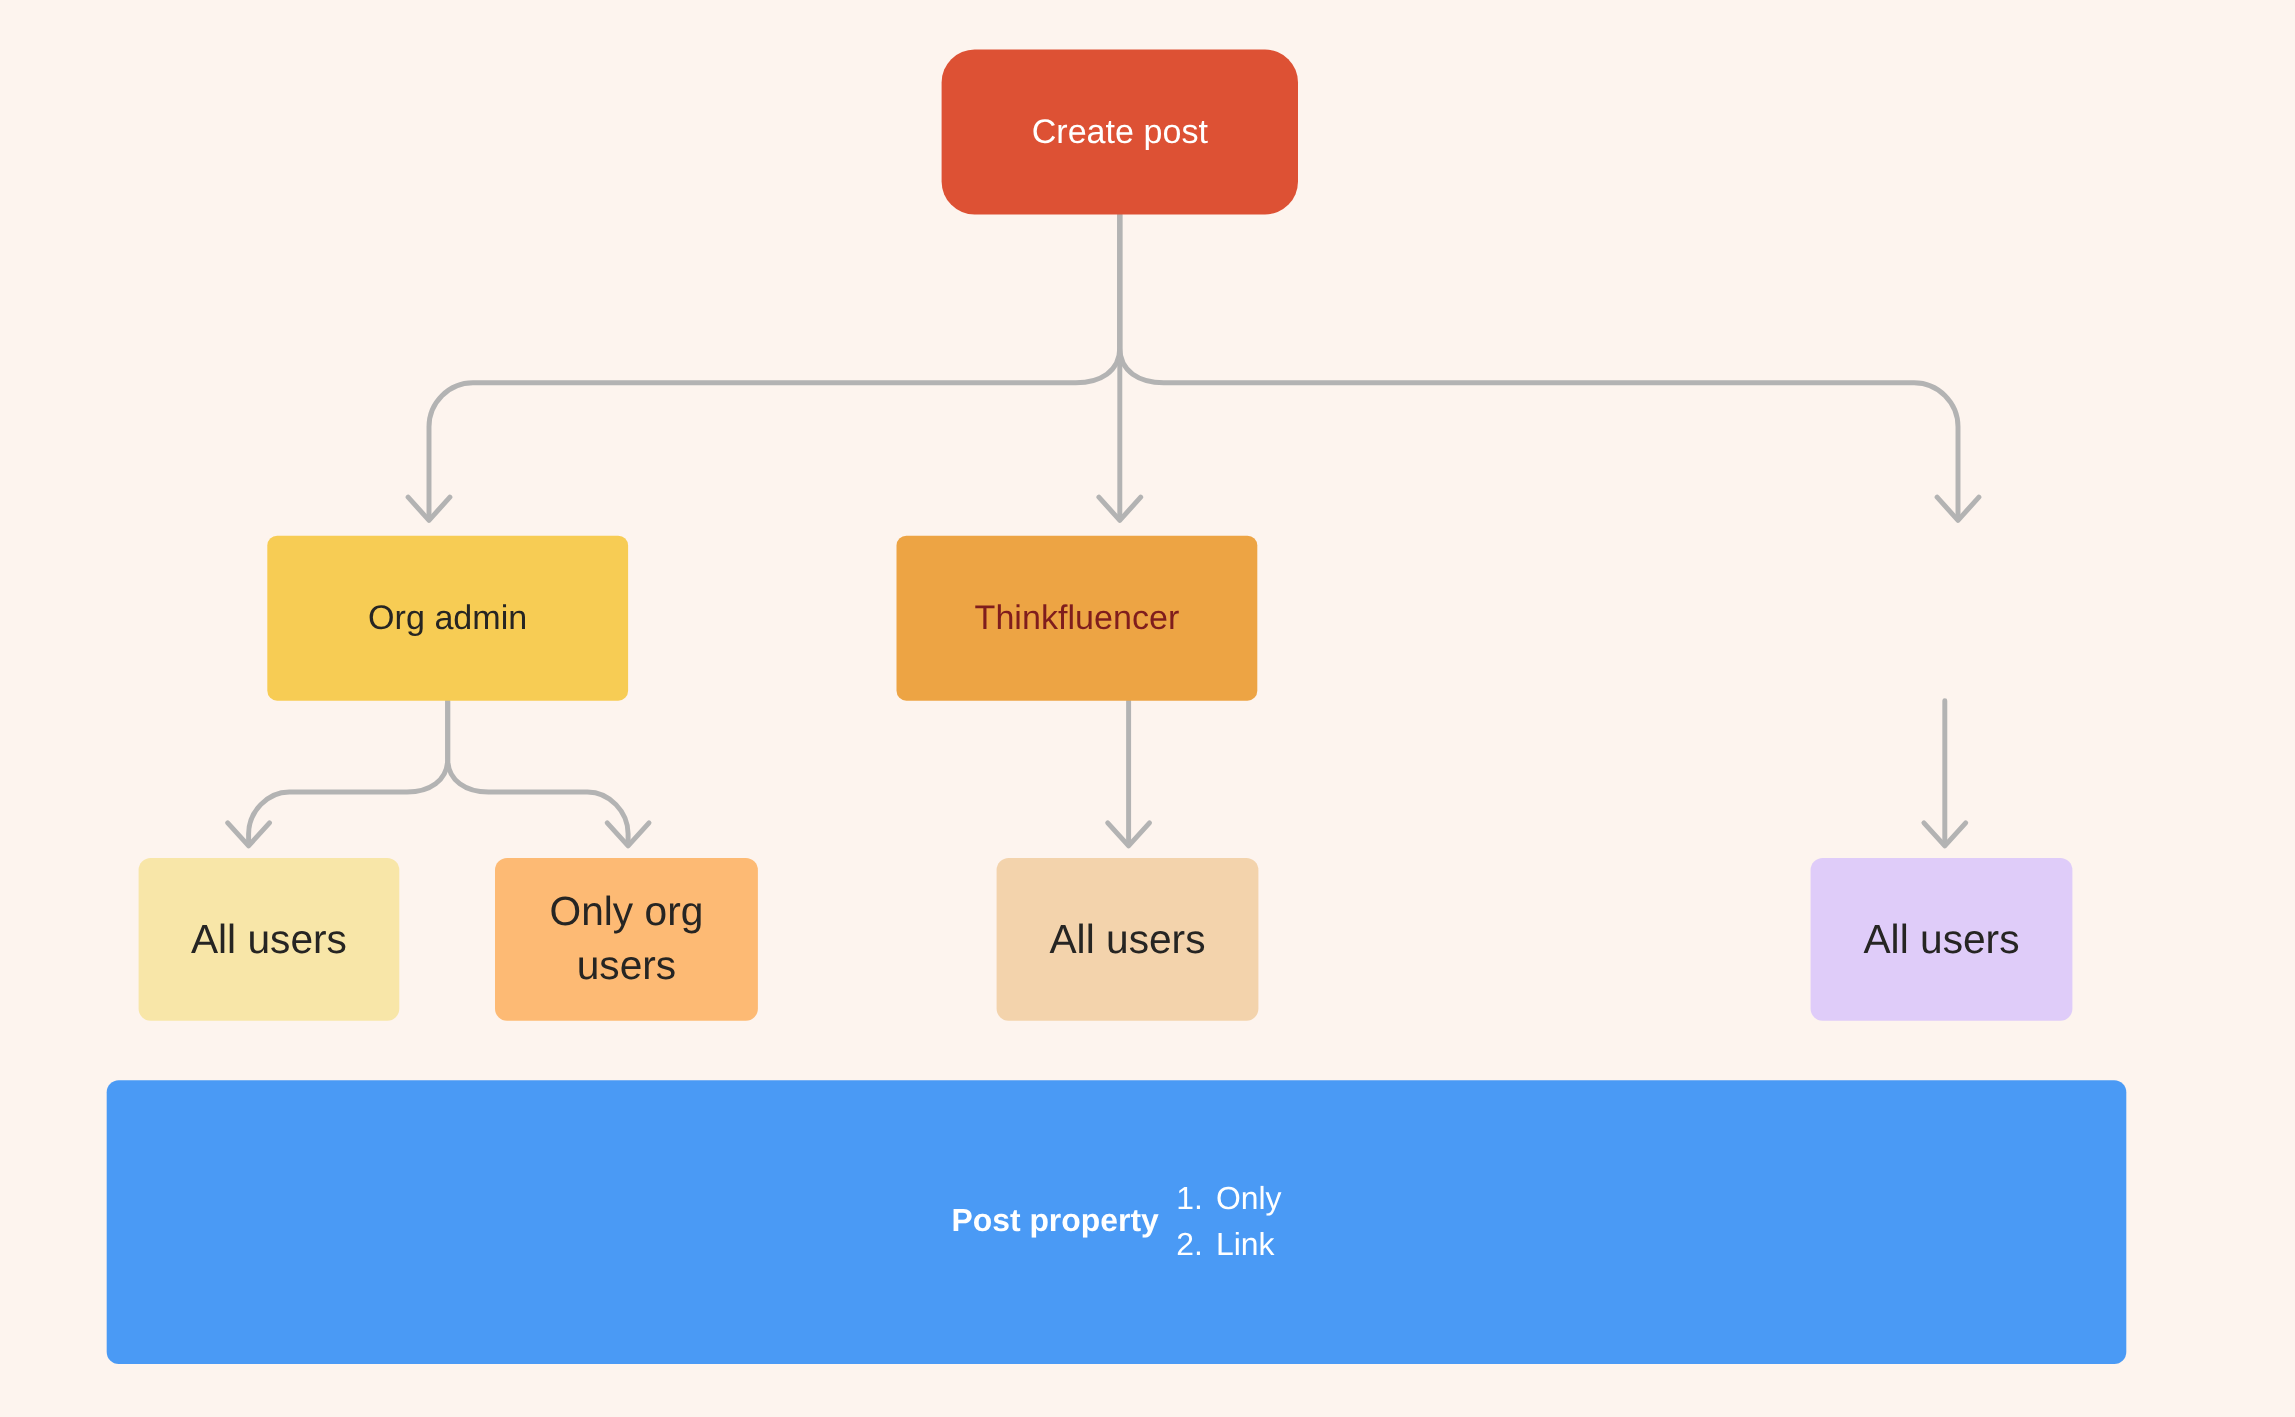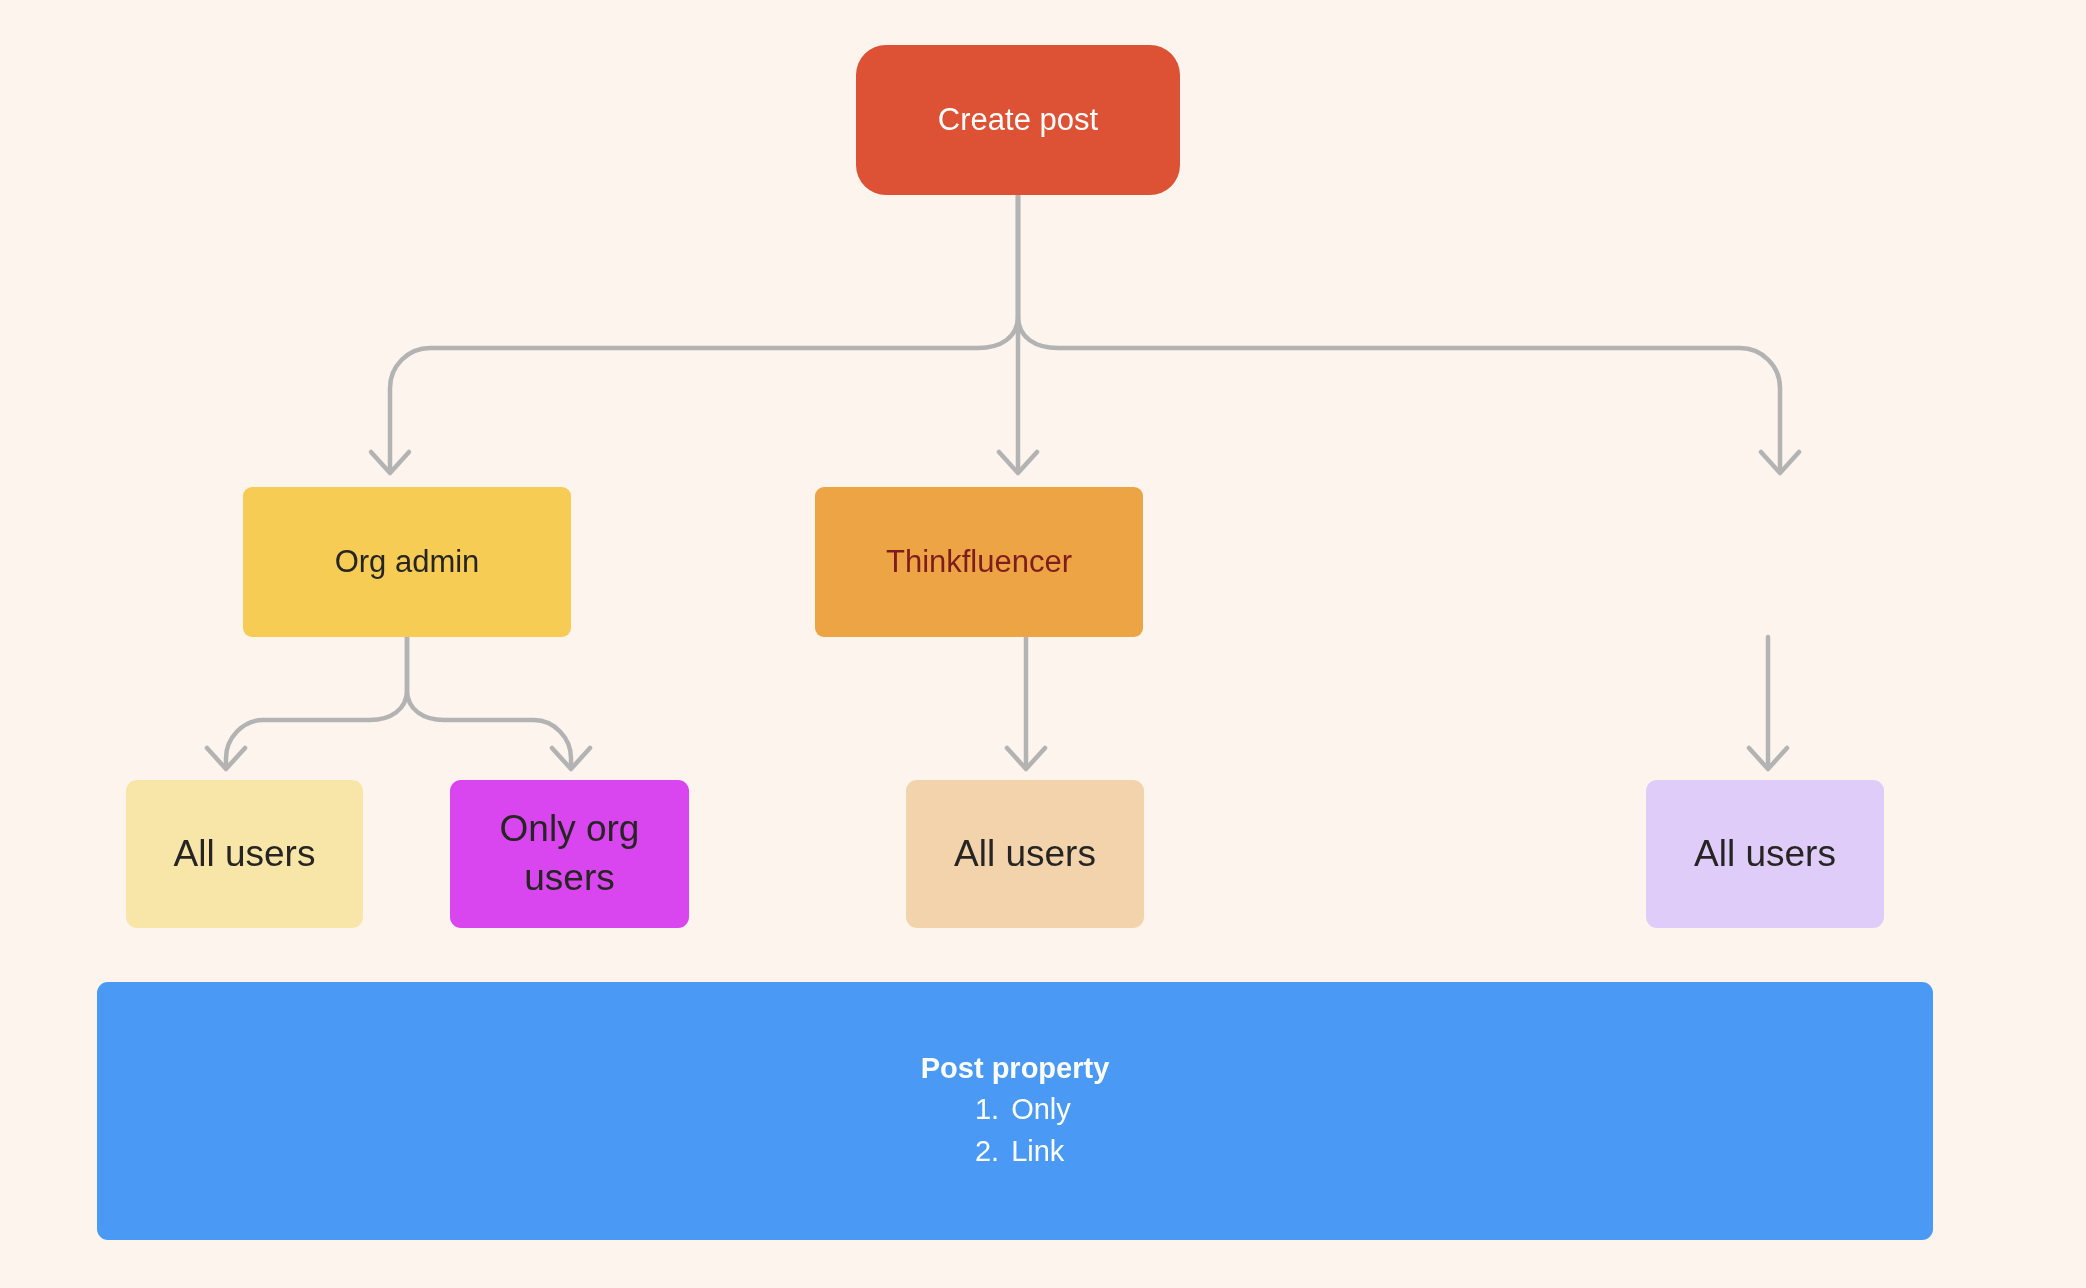--- a/index.html
+++ b/index.html
@@ -87,21 +87,21 @@
     border-radius: 11px;
   }
   .n-leaf-allusers-org {
     left: 126px;
     width: 237px;
     background: #F8E6A8;
   }
   .n-leaf-onlyorg {
     left: 450px;
     width: 239px;
-    background: #d946ef;
+    background: #fdba74;
   }
   .n-leaf-allusers-think {
     left: 906px;
     width: 238px;
     background: #F3D3AC;
   }
   .n-leaf-allusers-user {
     left: 1646px;
     width: 238px;
     background: #DFCCF9;
@@ -111,21 +111,21 @@
   .panel {
     position: absolute;
     left: 97px;
     top: 982px;
     width: 1836px;
     height: 258px;
     background: #4A9AF5;
     border-radius: 11px;
     color: #FFFFFF;
     display: flex;
-    flex-direction: column;
+    flex-direction: row;
     align-items: center;
     justify-content: center;
     z-index: 2;
     box-sizing: border-box;
   }
   .panel-title {
     font-size: 29px;
     font-weight: bold;
     line-height: 1.3;
   }

